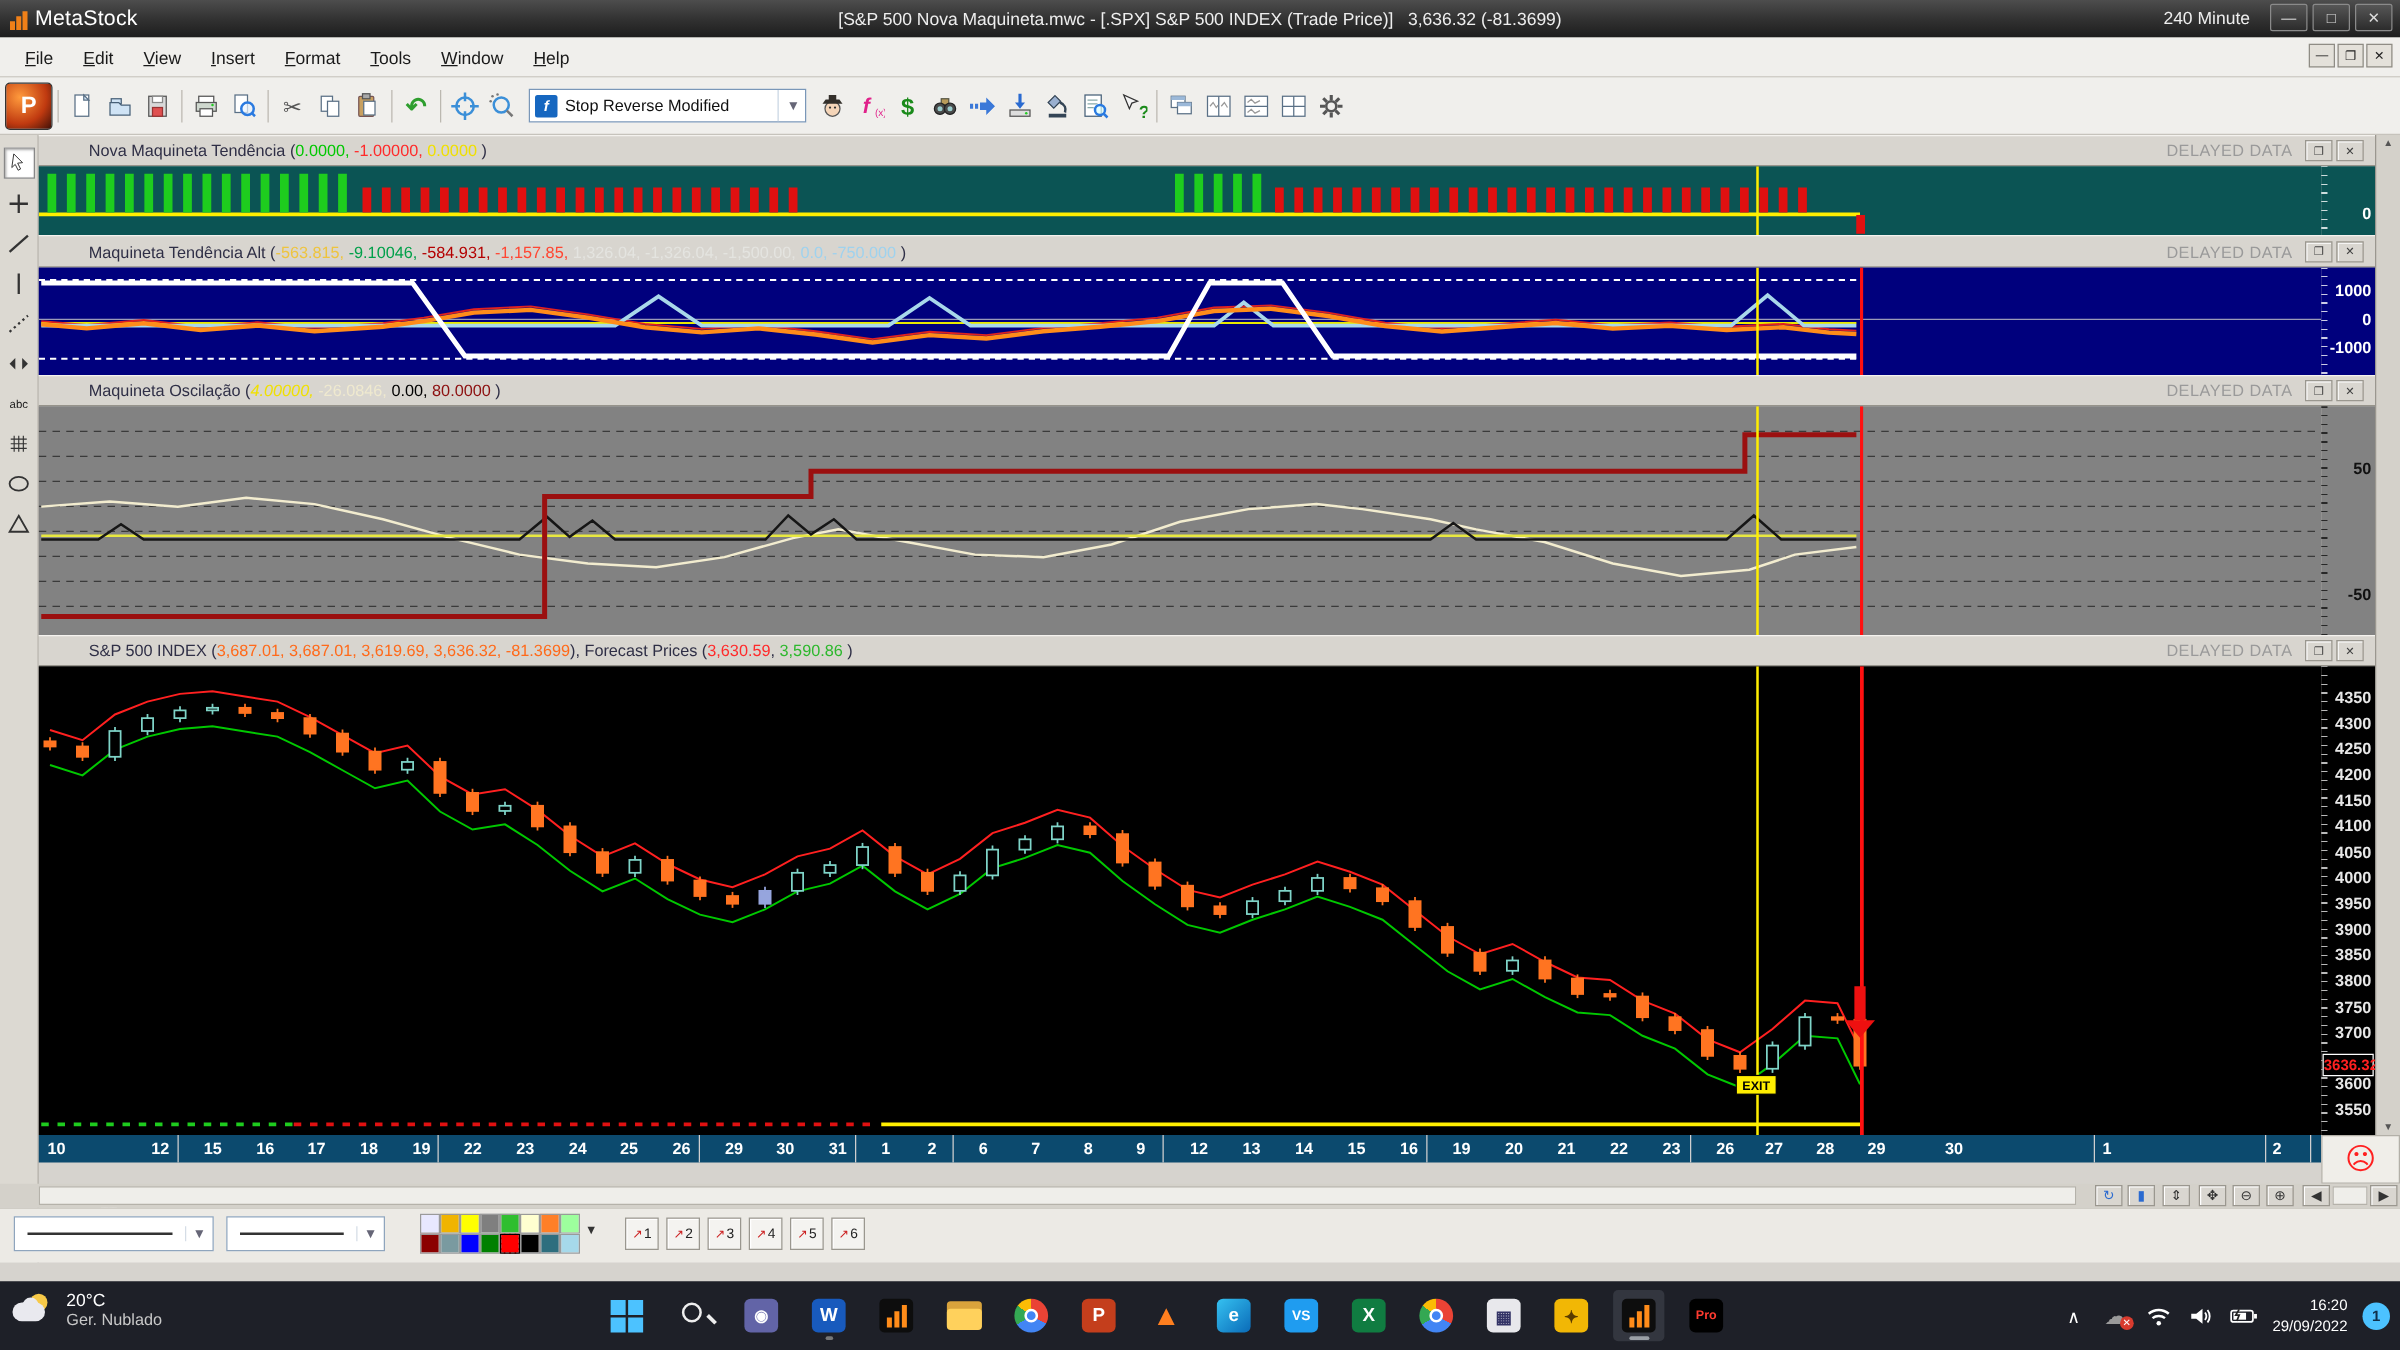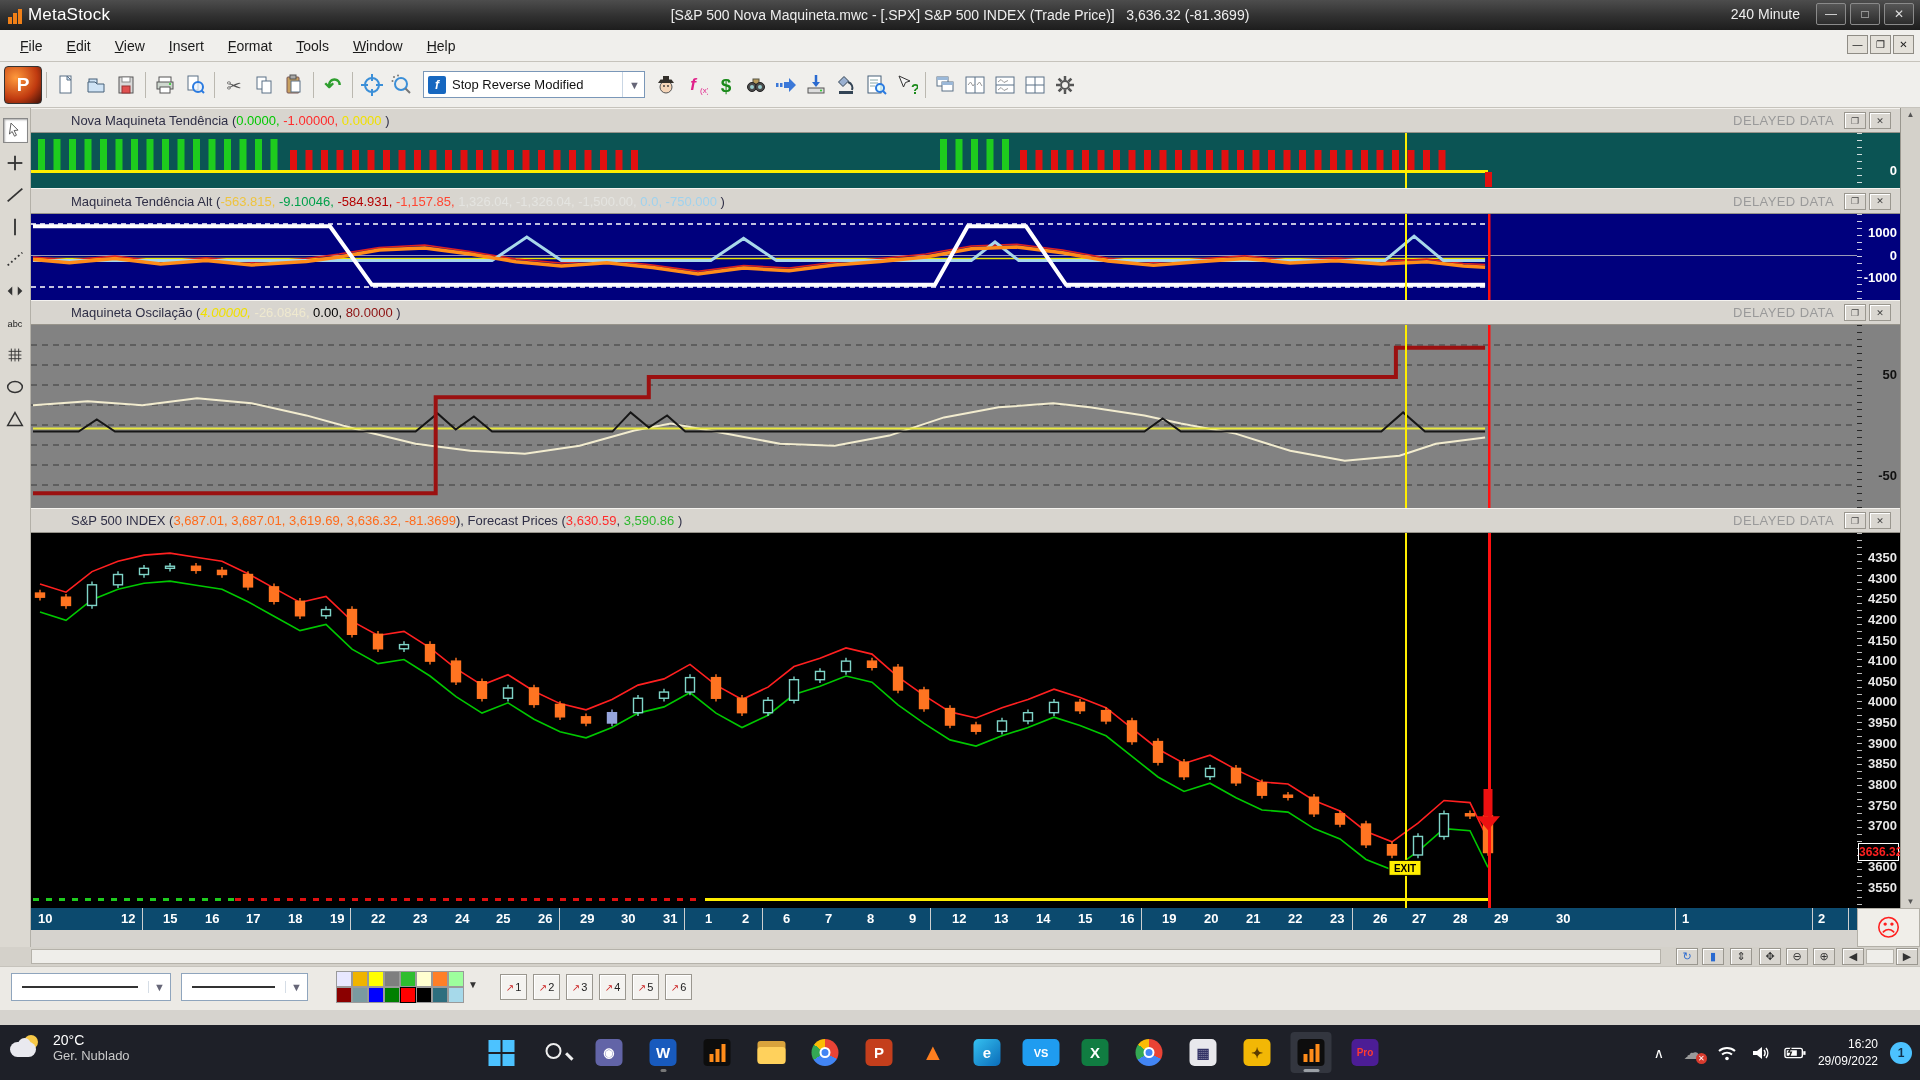--- a/index.html
+++ b/index.html
@@ -935,21 +935,21 @@
         <div class="app">
           <div><span style="font-size: 23px; color: rgb(255, 127, 31);">▲</span></div>
         </div>
         <div class="app">
           <div>
             <span style="width: 27px; height: 27px; border-radius: 5px; background: linear-gradient(135deg, rgb(53, 193, 241), rgb(10, 107, 184)); color: rgb(255, 255, 255); font-weight: bold; font-size: 15px; display: flex; align-items: center; justify-content: center;">e</span>
           </div>
         </div>
         <div class="app">
           <div>
-            <span style="width: 37px; height: 27px; border-radius: 5px; background: rgb(31, 156, 240); color: rgb(255, 255, 255); font-weight: bold; font-size: 11px; display: flex; align-items: center; justify-content: center;">VS</span>
+            <span style="width: 27px; height: 27px; border-radius: 5px; background: rgb(31, 156, 240); color: rgb(255, 255, 255); font-weight: bold; font-size: 11px; display: flex; align-items: center; justify-content: center;">VS</span>
           </div>
         </div>
         <div class="app">
           <div>
             <span style="width: 27px; height: 27px; border-radius: 5px; background: rgb(16, 124, 65); color: rgb(255, 255, 255); font-weight: bold; font-size: 15px; display: flex; align-items: center; justify-content: center;">X</span>
           </div>
         </div>
         <div class="app">
           <div style="position: relative; display: flex; align-items: center; justify-content: center;">
             <span style="width: 27px; height: 27px; border-radius: 50%; background: conic-gradient(rgb(234, 67, 53) 0deg, rgb(234, 67, 53) 33%, rgb(66, 133, 244) 33%, rgb(66, 133, 244) 66%, rgb(52, 168, 83) 66%, rgb(52, 168, 83) 85%, rgb(251, 188, 5) 85%, rgb(251, 188, 5) 100%); position: relative; display: flex; align-items: center; justify-content: center;"></span>
@@ -969,21 +969,21 @@
         <div class="app active">
           <div style="width: 27px; height: 27px; background: rgb(13, 13, 13); border-radius: 4px; display: flex; align-items: flex-end; justify-content: center; gap: 2px; padding-bottom: 4px;">
             <span style="width: 4px; height: 8px; background: rgb(255, 140, 26);"></span>
             <span style="width: 4px; height: 13px; background: rgb(255, 140, 26);"></span>
             <span style="width: 4px; height: 18px; background: rgb(255, 140, 26);"></span>
           </div>
           <div class="under"></div>
         </div>
         <div class="app">
           <div>
-            <span style="width: 27px; height: 27px; border-radius: 5px; background: #4c1d95; color: rgb(255, 59, 48); font-weight: bold; font-size: 10px; display: flex; align-items: center; justify-content: center;">Pro</span>
+            <span style="width: 27px; height: 27px; border-radius: 5px; background: #000000; color: rgb(255, 59, 48); font-weight: bold; font-size: 10px; display: flex; align-items: center; justify-content: center;">Pro</span>
           </div>
         </div>
         <div class="app">
           <div><span style="width: 27px; height: 27px; border-radius: 50%; background: radial-gradient(circle at 35% 30%, rgb(98, 195, 247), rgb(197, 91, 214));"></span></div>
         </div>
       </div>
     <div class="tray" id="tray">
       <div style="display: flex; align-items: center; justify-content: center; width: 22px; height: 22px; color: rgb(255, 255, 255); font-size: 14px;">∧</div>
         <div style="display: flex; align-items: center; justify-content: center; width: 22px; height: 22px; color: rgb(255, 255, 255); font-size: 14px; position: relative;">
           <span style="font-size:19px;color:#9a9a9a;">☁</span>

